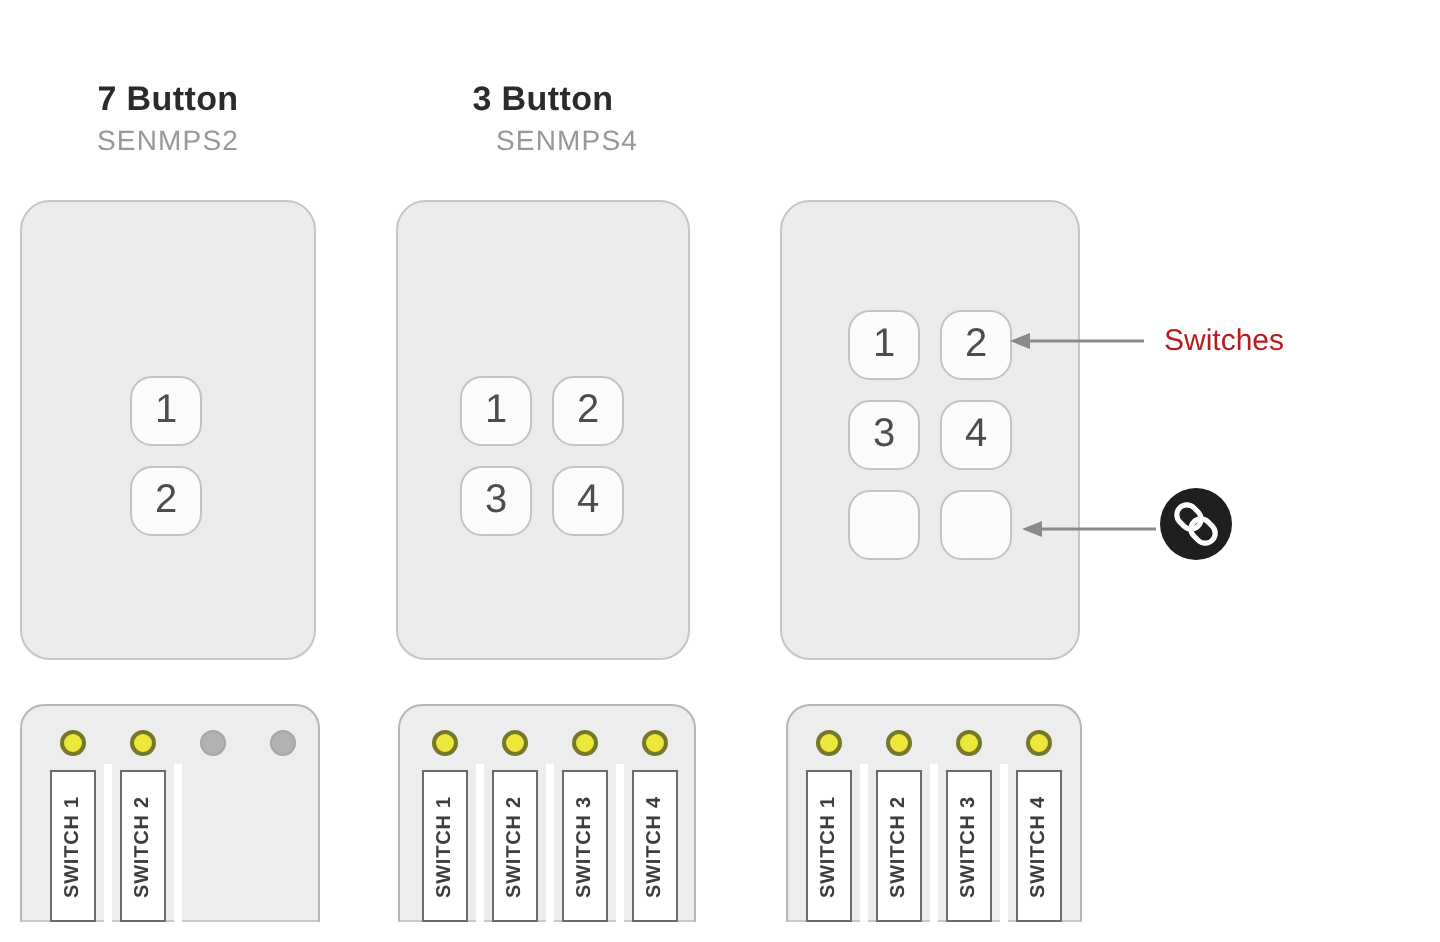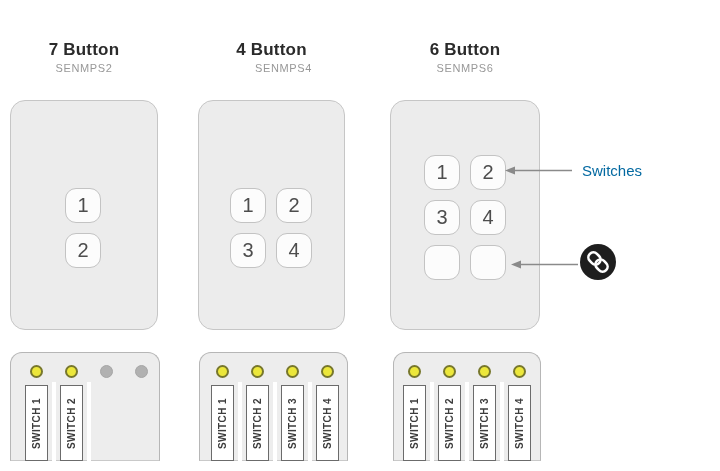--- a/index.html
+++ b/index.html
@@ -1,53 +1,51 @@
 <!DOCTYPE html>
 <html><head>
 <meta charset="utf-8">
 <style>
   html,body{margin:0;padding:0;background:#fff;}
   .canvas{position:relative;width:720px;height:471px;background:#ffffff;overflow:hidden;
           font-family:"Liberation Sans","DejaVu Sans",sans-serif;}
   .title{position:absolute;text-align:center;font-size:17px;font-weight:bold;color:#2b2b2b;letter-spacing:.2px;}
-  .model{position:absolute;text-align:center;font-size:11px;color:#989898;letter-spacing:.6px;}
+  .model{position:absolute;text-align:center;font-size:14px;color:#989898;letter-spacing:.6px;}
   .plate{position:absolute;width:148px;height:230px;background:#ececec;border:1.5px solid #c6c6c6;
          border-radius:15px;box-sizing:border-box;}
   .btn{position:absolute;width:36px;height:35px;background:#fcfcfc;border:1.5px solid #c3c3c3;
        border-radius:11px;box-sizing:border-box;display:flex;align-items:center;justify-content:center;
        font-size:20px;color:#4d4d4d;}
   .module{position:absolute;width:150px;height:109px;background:#ededed;border:1.5px solid #b6b6b6;
           border-bottom:1px solid #c9c9c9;border-radius:12px 12px 0 0;box-sizing:border-box;}
   .sep{position:absolute;width:4px;height:79px;top:29px;background:#ffffff;}
   .led{position:absolute;width:13px;height:13px;top:12px;border-radius:50%;
        background:#ece73b;border:2px solid #77772c;box-sizing:border-box;}
   .led.off{background:#b1b1b1;border:1px solid #a6a6a6;}
   .slabel{position:absolute;width:23px;height:76px;top:32px;background:#ffffff;border:1px solid #6b6b6b;
           box-sizing:border-box;display:flex;align-items:center;justify-content:center;}
   .slabel span{transform:rotate(-90deg);white-space:nowrap;font-size:10px;font-weight:600;
                letter-spacing:.4px;color:#3d3d3d;}
-  .ann-text{position:absolute;font-size:15px;color:#0369a1;}
+  .ann-text{position:absolute;font-size:15px;color:#b91c1c;}
   .note{position:absolute;font-size:15px;line-height:20px;color:#4a4a4a;width:122px;}
   .link-circle{position:absolute;width:36px;height:36px;border-radius:50%;background:#1e1e1e;
                display:flex;align-items:center;justify-content:center;}
   .arrow{position:absolute;}
 </style>
 </head>
 <body>
 
 <div class="canvas">
 
   <div class="title" style="left:10px;top:40px;width:148px;">7 Button</div>
   <div class="model" style="left:10px;top:62px;width:148px;">SENMPS2</div>
 
-  <div class="title" style="left:198px;top:40px;width:147px;">4 Button</div>
+  <div class="title" style="left:198px;top:40px;width:147px;">3 Button</div>
   <div class="model" style="left:210px;top:62px;width:147px;">SENMPS4</div>
 
-  <div class="title" style="left:390px;top:40px;width:150px;">6 Button</div>
-  <div class="model" style="left:390px;top:62px;width:150px;">SENMPS6</div>
 
   <div class="plate" style="left:10px;top:100px;width:148px;"></div>
   <div class="btn" style="left:65px;top:188px;">1</div>
   <div class="btn" style="left:65px;top:233px;">2</div>
 
   <div class="plate" style="left:198px;top:100px;width:147px;"></div>
   <div class="btn" style="left:230px;top:188px;">1</div>
   <div class="btn" style="left:276px;top:188px;">2</div>
   <div class="btn" style="left:230px;top:233px;">3</div>
   <div class="btn" style="left:276px;top:233px;">4</div>

